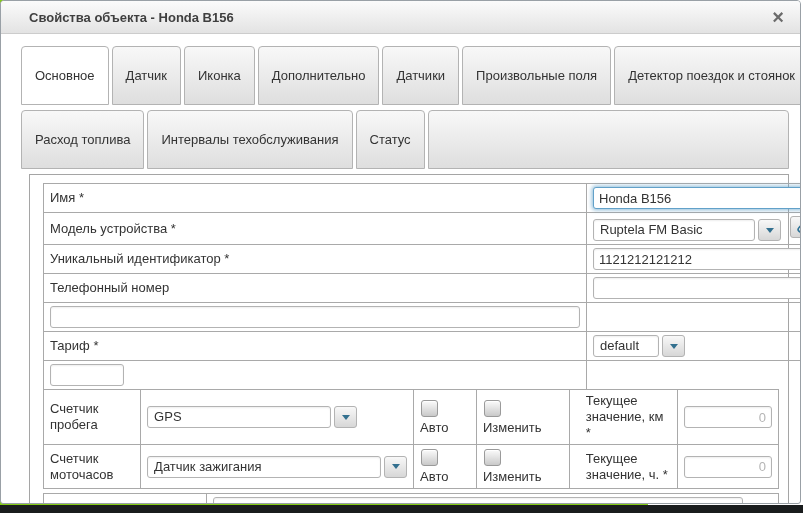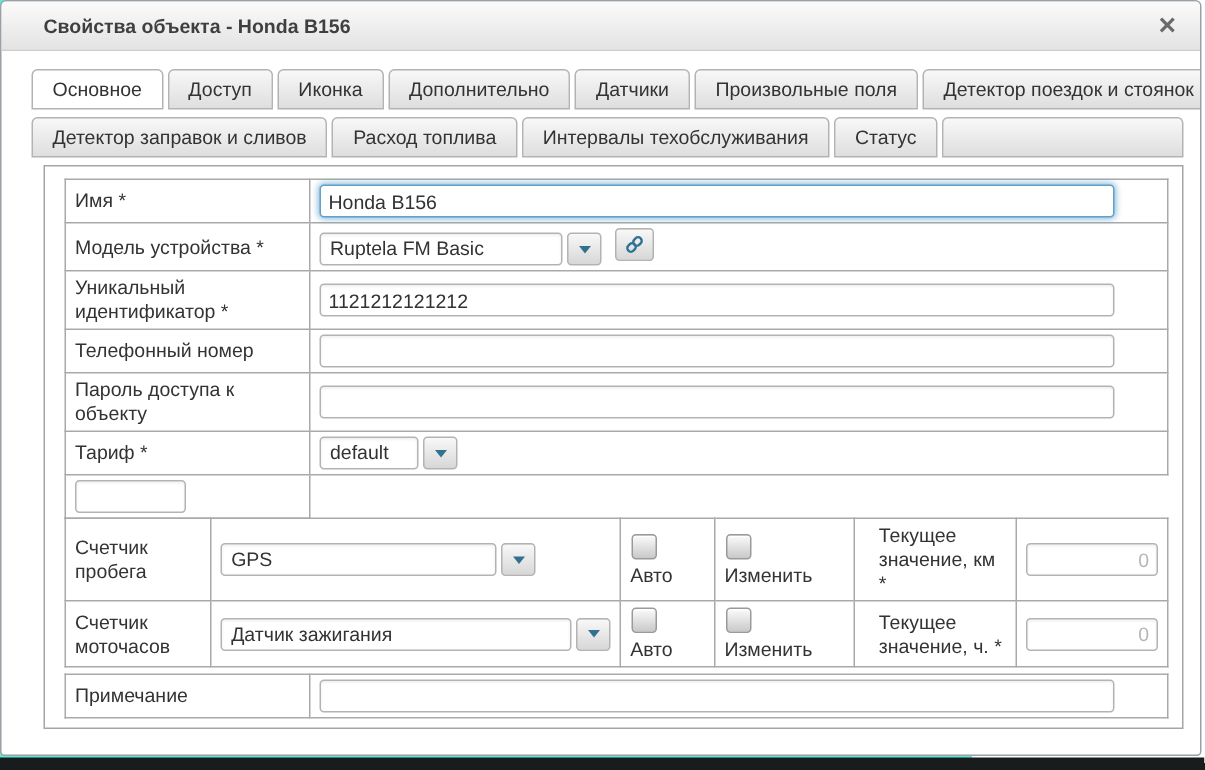--- a/index.html
+++ b/index.html
@@ -1,26 +1,26 @@
 <!DOCTYPE html>
 <html><head>
 <meta charset="utf-8">
 <style>
   html,body{margin:0;padding:0;}
   body{width:803px;height:513px;overflow:hidden;font-family:"Liberation Sans",sans-serif;}
-  .stage{position:relative;width:648px;height:513px;background:#5eead4;}
+  .stage{position:relative;width:648px;height:513px;background:#84cc16;}
   .dialog{position:absolute;top:0;left:0;width:801px;height:504px;background:#fff;
     border:1px solid #99a0a6;border-radius:4px 4px 3px 3px;box-sizing:border-box;overflow:hidden;}
   .titlebar{height:32px;background:linear-gradient(#fbfbfb,#e3e3e3);border-bottom:1px solid #cccccc;
     display:flex;align-items:center;padding:0 16px 0 28px;}
   .title{flex:1;font-size:13px;font-weight:bold;color:#3f3f3f;}
   .close{color:#6b6b6b;font-size:20px;font-weight:bold;line-height:18px;cursor:pointer;}
   .tabs-area{margin:12px 11px 0 20px;}
   .tabrow{display:flex;margin-bottom:5px;}
-  .tab{height:25px;line-height:25px;padding:0 13px;background:linear-gradient(#f8f8f8,#dedede);
+  .tab{height:25px;line-height:25px;padding:16px 13px;background:linear-gradient(#f8f8f8,#dedede);
     border:1px solid #b3b3b3;border-radius:4px 4px 0 0;margin-right:3px;font-size:13px;color:#333;
     white-space:nowrap;cursor:pointer;}
   .tab.active{background:#fff;}
   .tab-filler{flex:1;background:linear-gradient(#f8f8f8,#dedede);border:1px solid #b3b3b3;
     border-radius:4px 4px 0 0;}
   .panel{margin:0 11px 0 28px;border:1px solid #a5a5a5;background:#fff;
     padding:8px 0 6px 13px;min-height:352px;box-sizing:border-box;}
   .ftable{display:table;border-collapse:collapse;width:735px;font-size:13px;color:#333;}
   .frow{display:table-row;}
   .fcell{display:table-cell;border:1px solid #a9a9a9;padding:3px 6px;vertical-align:middle;line-height:16px;}
@@ -67,30 +67,29 @@
   <div class="dialog">
 
     <div class="titlebar">
       <span class="title">Свойства объекта - Honda B156</span>
       <span class="close">×</span>
     </div>
 
     <div class="tabs-area">
       <div class="tabrow">
         <div class="tab active">Основное</div>
-        <div class="tab">Доступ</div>
+        <div class="tab">Датчик</div>
         <div class="tab">Иконка</div>
         <div class="tab">Дополнительно</div>
         <div class="tab">Датчики</div>
         <div class="tab">Произвольные поля</div>
         <div class="tab">Детектор поездок и стоянок</div>
 
       </div>
       <div class="tabrow">
-        <div class="tab">Детектор заправок и сливов</div>
         <div class="tab">Расход топлива</div>
         <div class="tab">Интервалы техобслуживания</div>
         <div class="tab">Статус</div>
         <div class="tab-filler"></div>
       </div>
     </div>
 
     <div class="panel">
 
       <div class="ftable">
@@ -125,21 +124,20 @@
             <input class="ti wide" value="1121212121212" style="">
           </div>
         </div>
         <div class="frow">
           <div class="fcell lab">Телефонный номер</div>
           <div class="fcell">
             <input class="ti wide" value="" style="">
           </div>
         </div>
         <div class="frow">
-          <div class="fcell lab">Пароль доступа к объекту</div>
           <div class="fcell">
             <input class="ti wide" value="" style="">
           </div>
         </div>
         <div class="frow">
           <div class="fcell lab">Тариф *</div>
           <div class="fcell">
             <span class="combo">
               <span class="combo-field w-tariff">default</span>
               <span class="combo-btn">

